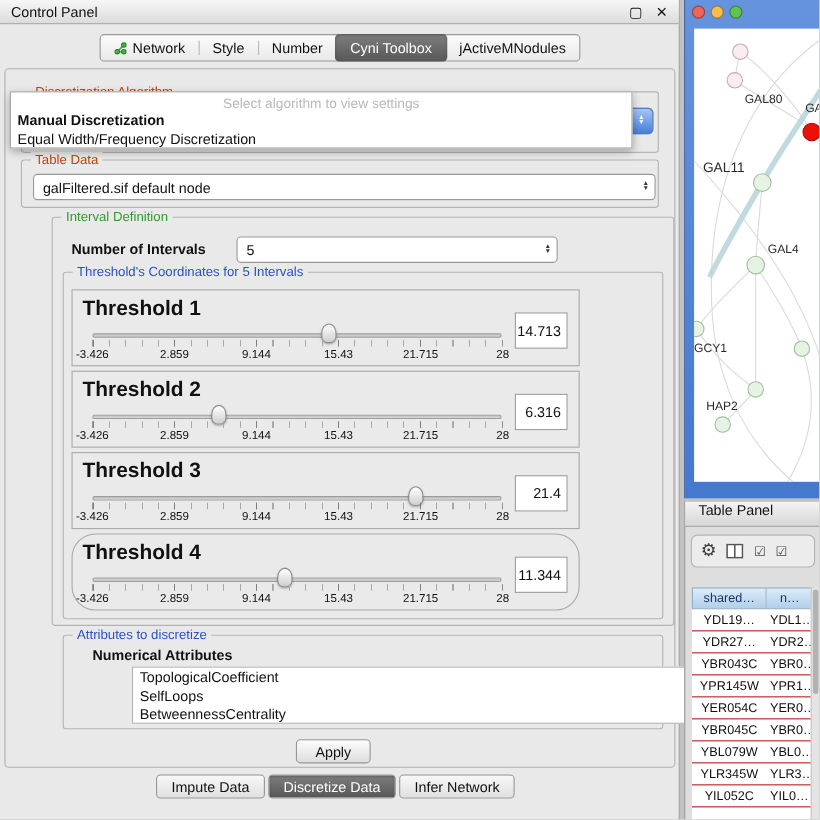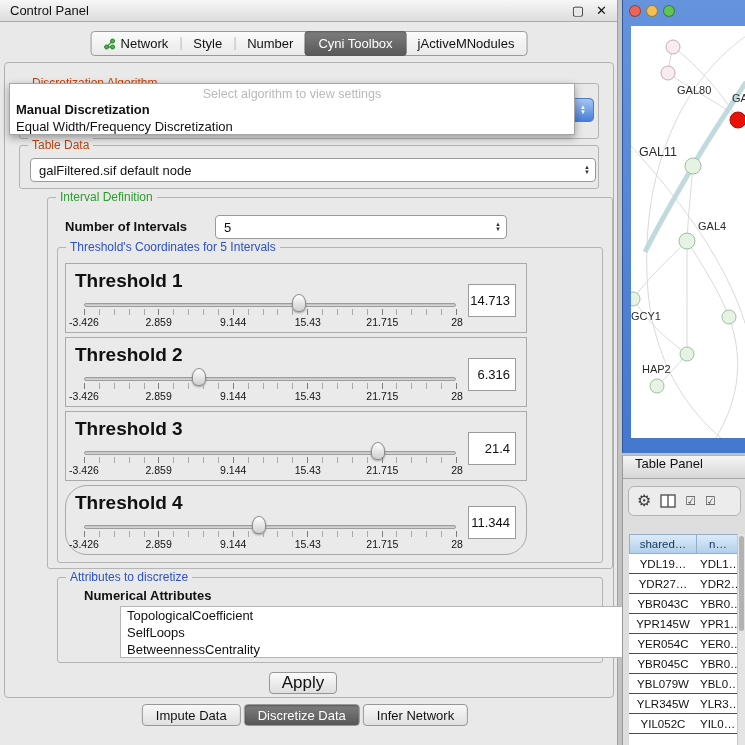--- a/index.html
+++ b/index.html
@@ -71,21 +71,21 @@
   
   .attr-list { position:absolute; left:62px; top:28px; width:522px; height:52px; background:#fff;
     border:1px solid #b5b5b5; overflow:hidden; font-size:13px; color:#111; }
   .attr-list .item { padding:0 6px; height:17px; line-height:17px; white-space:nowrap; }
   .list-scroll { position:absolute; right:0; top:0; bottom:0; width:13px; background:#f1f1f1; border-left:1px solid #cfcfcf; }
   .list-thumb { position:absolute; left:1px; right:1px; top:1px; height:28px;
     background:linear-gradient(90deg,#d6d6d6,#aeaeae); border:1px solid #979797; border-radius:6px; }
 
   .apply-btn { position:absolute; left:264px; top:609px; width:68px; height:22px;
     background:linear-gradient(#fcfcfc,#dedede); border:1px solid #969696; border-radius:4px;
-    font-size:17px; color:#111; display:flex; align-items:center; justify-content:center; }
+    font-size:13px; color:#111; display:flex; align-items:center; justify-content:center; }
 
   .bottom-tabs { position:absolute; top:704px; left:305px; transform:translateX(-50%);
     display:flex; gap:3px; height:22px; font-size:13px; }
   .btab { display:flex; align-items:center; padding:0 13px; border:1px solid #979797; border-radius:4px;
     background:linear-gradient(#f8f8f8,#e0e0e0); color:#111; white-space:nowrap; }
   .btab.dark { background:linear-gradient(#7e7e7e,#575757); color:#fff; box-shadow:inset 0 1px 2px rgba(0,0,0,.3); }
 
   
   .net-window { position:absolute; left:622px; top:0; width:123px; height:453px;
     background:linear-gradient(#6593dd,#4478cf); border-left:1px solid #30589f; }

